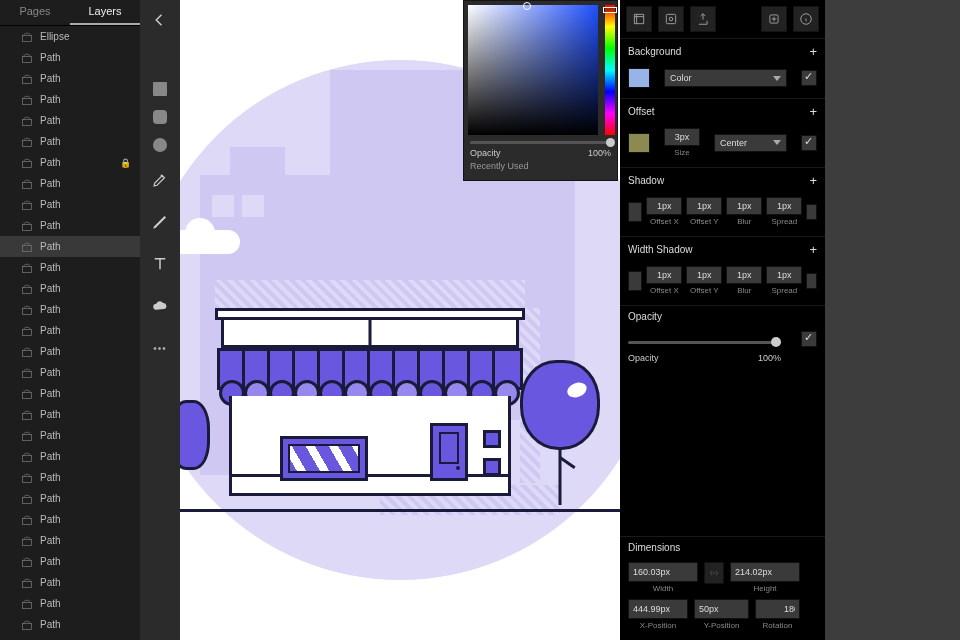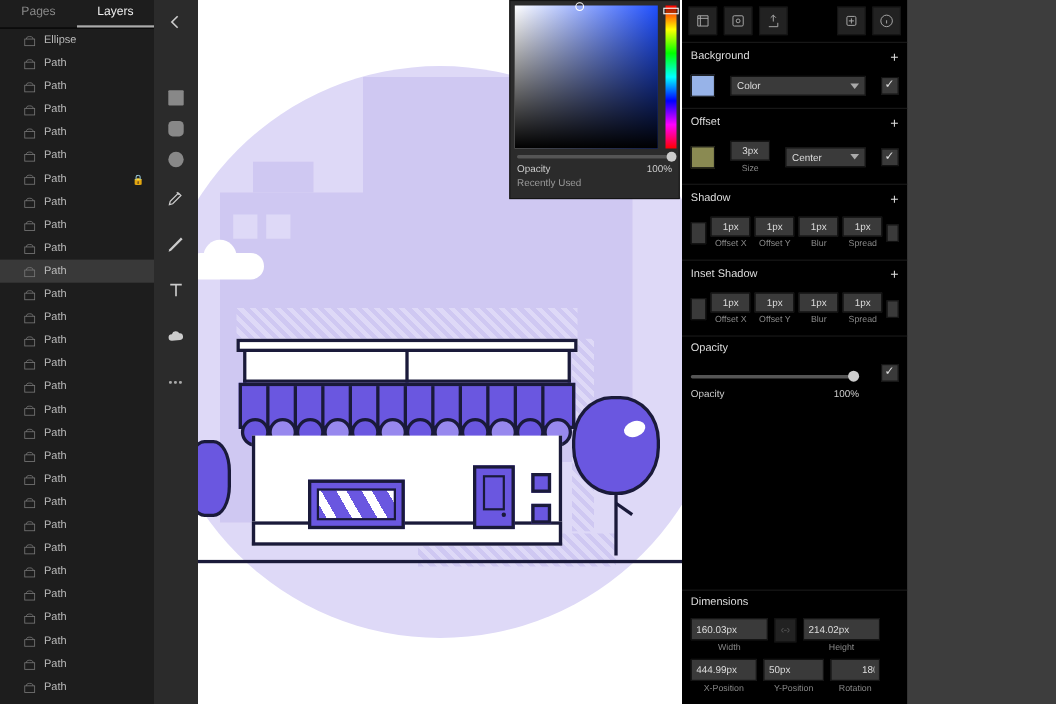--- a/index.html
+++ b/index.html
@@ -584,21 +584,21 @@
         <div class="field-col">
             <input class="numbox" value="1px" style="">
             <div class="tiny-label">Spread</div>
           </div>
         <div class="chk"></div>
       </div>
     </div>
 
     <div class="section">
       <div class="sec-head">
-          <span>Inset Shadow</span>
+          <span>Width Shadow</span>
           <span class="plus">+</span>
         </div>
       <div class="sec-body shadow-row">
         <div class="swatch" style="background:#3a3a3a"></div>
         <div class="field-col">
             <input class="numbox" value="1px" style="">
             <div class="tiny-label">Offset X</div>
           </div>
         <div class="field-col">
             <input class="numbox" value="1px" style="">

